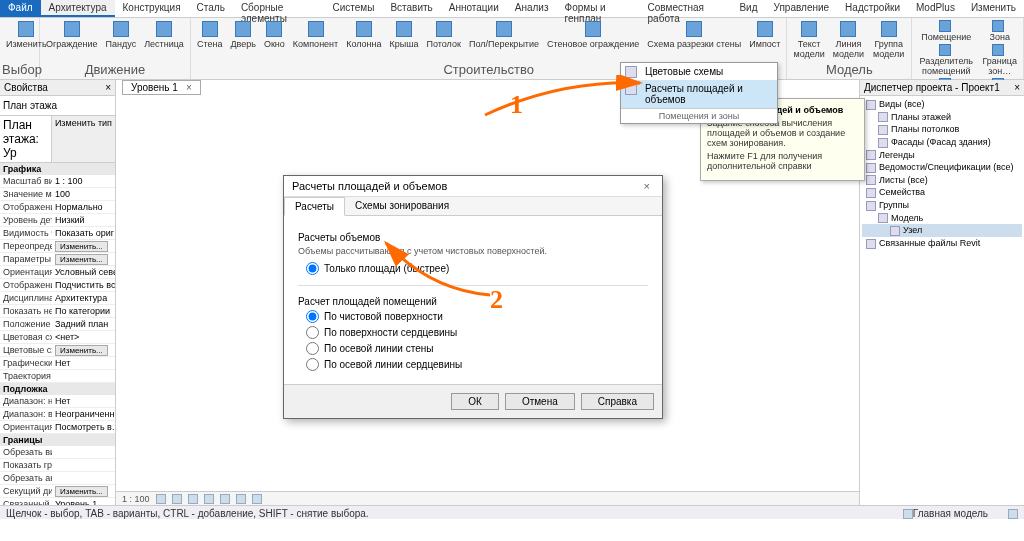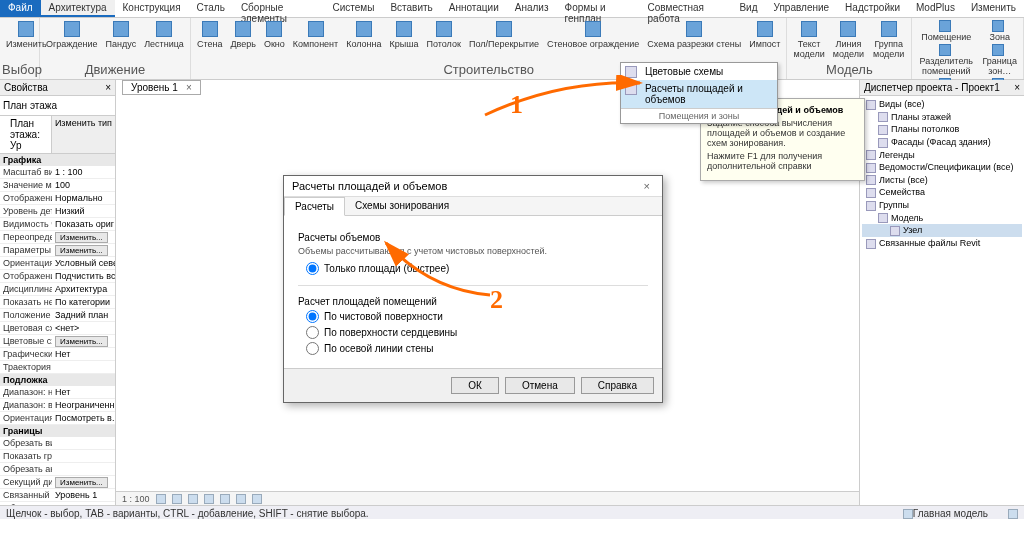--- a/index.html
+++ b/index.html
@@ -239,21 +239,21 @@
 
 <div class="main">
 
   <div class="left-panel">
     <div class="panel-header">
         <span>Свойства</span>
         <span>×</span>
       </div>
     <div style="padding:4px 3px;border-bottom:1px solid #ccc">План этажа</div>
     <div style="display:flex;border-bottom:1px solid #ccc">
-      <div style="flex:1;padding:2px 10px;font-size:10px">План этажа: Ур</div>
+      <div style="flex:1;padding:2px 3px;font-size:12px">План этажа: Ур</div>
       <div style="padding:2px 3px;background:#eee;font-size:9px;border-left:1px solid #ccc">Изменить тип</div>
     </div>
     <div id="props-body" style="overflow:hidden;height:356px">
         <div class="prop-section">Графика</div>
         <div class="prop-row">
           <div class="prop-label">Масштаб вида</div>
           <div class="prop-value">1 : 100</div>
         </div>
         <div class="prop-row">
           <div class="prop-label">Значение ма...</div>
@@ -442,20 +442,24 @@
         <span>По чистовой поверхности</span>
       </label>
     <label class="dlg-radio">
         <input type="radio" name="area" style="">
         <span>По поверхности сердцевины</span>
       </label>
     <label class="dlg-radio">
         <input type="radio" name="area" style="">
         <span>По осевой линии стены</span>
       </label>
+    <label class="dlg-radio">
+        <input type="radio" name="area" style="">
+        <span>По осевой линии сердцевины</span>
+      </label>
   </div>
   <div class="dlg-buttons">
     <button class="dlg-btn">ОК</button>
     <button class="dlg-btn">Отмена</button>
     <button class="dlg-btn">Справка</button>
   </div>
 </div>
 
 <svg class="arrow1" style="top:75px;left:480px" width="170" height="50">
   <defs>

